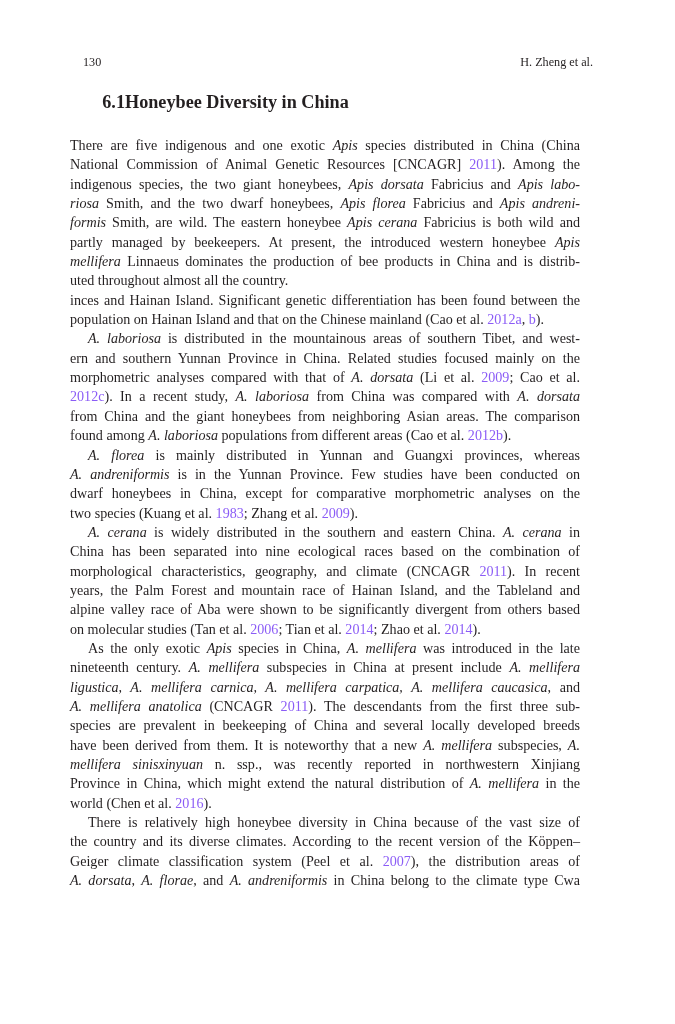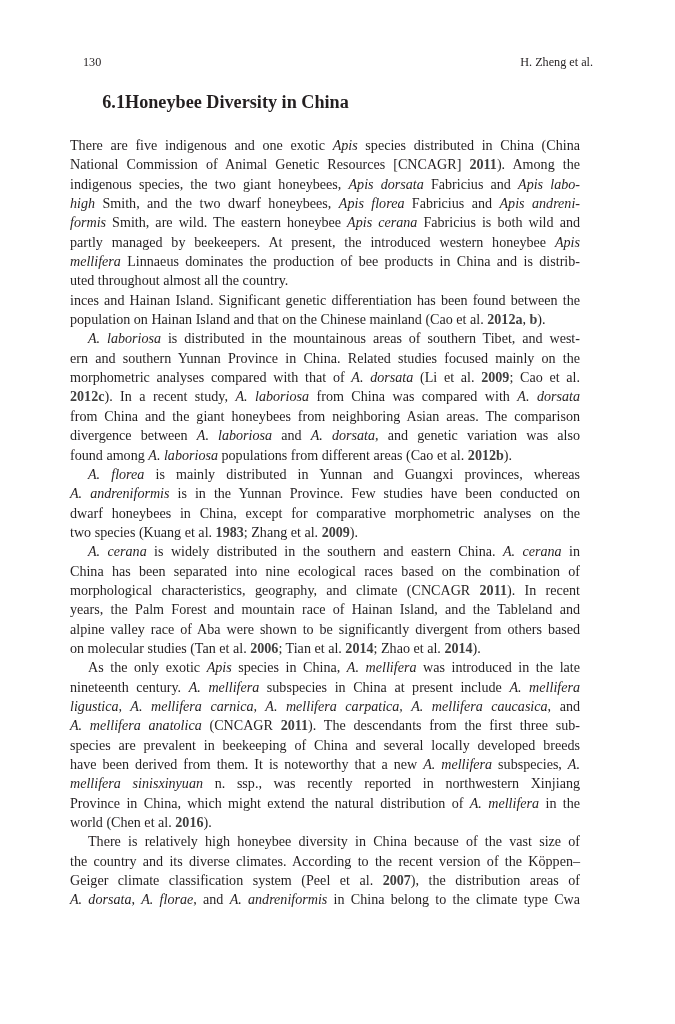--- a/index.html
+++ b/index.html
@@ -12,57 +12,56 @@
   .running-head .authors { position: absolute; right: 0; top: 0; }
   .section-title { position: absolute; top: 91px; left: 83px; font-weight: bold;
                    font-size: 18.2px; line-height: 22px; white-space: nowrap; text-align: right; }
   .section-title .num { display: inline-block; width: 42px; }
   .body { position: absolute; top: 136px; left: 70px; width: 510px; font-size: 14.1px;
           line-height: 19.35px; text-align: justify; hyphens: manual; }
   .line { display: block; text-align: justify; text-align-last: justify; white-space: nowrap; height: 19.35px; }
   .line.last { text-align-last: left; }
   .line.ind { padding-left: 18px; }
   i { font-style: italic; }
-  a, .cite { color: #404040; text-decoration: none; font-weight: bold; }
+  a, .cite { color: #8b5cf6; text-decoration: none; }
 </style>
 </head>
 <body>
 
 <div class="page">
   <div class="running-head">
     <span class="pnum">130</span>
     <span class="authors">H. Zheng et al.</span>
   </div>
 
   <div class="section-title">
     <span class="num">6.1</span><span>Honeybee Diversity in China</span>
   </div>
 
   <div class="body" id="body">
       <div>
         <span class="line"><span>There are five indigenous and one exotic </span><i>Apis</i><span> species distributed in China (China</span></span>
         <span class="line"><span>National Commission of Animal Genetic Resources [CNCAGR] </span><a>2011</a><span>). Among the</span></span>
         <span class="line"><span>indigenous species, the two giant honeybees, </span><i>Apis dorsata</i><span> Fabricius and </span><i>Apis labo-</i></span>
-        <span class="line"><i>high</i><span> Smith, and the two dwarf honeybees, </span><i>Apis florea</i><span> Fabricius and </span><i>Apis andreni-</i></span>
+        <span class="line"><i>riosa</i><span> Smith, and the two dwarf honeybees, </span><i>Apis florea</i><span> Fabricius and </span><i>Apis andreni-</i></span>
         <span class="line"><i>formis</i><span> Smith, are wild. The eastern honeybee </span><i>Apis cerana</i><span> Fabricius is both wild and</span></span>
         <span class="line"><span>partly managed by beekeepers. At present, the introduced western honeybee </span><i>Apis</i></span>
         <span class="line"><i>mellifera</i><span> Linnaeus dominates the production of bee products in China and is distrib-</span></span>
         <span class="line last"><span>uted throughout almost all the country.</span></span>
       </div>
       <div>
         <span class="line"><span>inces and Hainan Island. Significant genetic differentiation has been found between the</span></span>
         <span class="line last"><span>population on Hainan Island and that on the Chinese mainland (Cao et al. </span><a>2012a</a><span>, </span><a>b</a><span>).</span></span>
       </div>
       <div>
         <span class="line ind"><i>A. laboriosa</i><span> is distributed in the mountainous areas of southern Tibet, and west-</span></span>
         <span class="line"><span>ern and southern Yunnan Province in China. Related studies focused mainly on the</span></span>
         <span class="line"><span>morphometric analyses compared with that of </span><i>A. dorsata</i><span> (Li et al. </span><a>2009</a><span>; Cao et al.</span></span>
         <span class="line"><a>2012c</a><span>). In a recent study, </span><i>A. laboriosa</i><span> from China was compared with </span><i>A. dorsata</i></span>
         <span class="line"><span>from China and the giant honeybees from neighboring Asian areas. The comparison</span></span>
-        <span class="line"><span>divergence between </span><i>A. laboriosa</i><span> and </span><i>A. dorsata</i><span>, and genetic variation was also</span></span>
         <span class="line last"><span>found among </span><i>A. laboriosa</i><span> populations from different areas (Cao et al. </span><a>2012b</a><span>).</span></span>
       </div>
       <div>
         <span class="line ind"><i>A. florea</i><span> is mainly distributed in Yunnan and Guangxi provinces, whereas</span></span>
         <span class="line"><i>A. andreniformis</i><span> is in the Yunnan Province. Few studies have been conducted on</span></span>
         <span class="line"><span>dwarf honeybees in China, except for comparative morphometric analyses on the</span></span>
         <span class="line last"><span>two species (Kuang et al. </span><a>1983</a><span>; Zhang et al. </span><a>2009</a><span>).</span></span>
       </div>
       <div>
         <span class="line ind"><i>A. cerana</i><span> is widely distributed in the southern and eastern China. </span><i>A. cerana</i><span> in</span></span>

